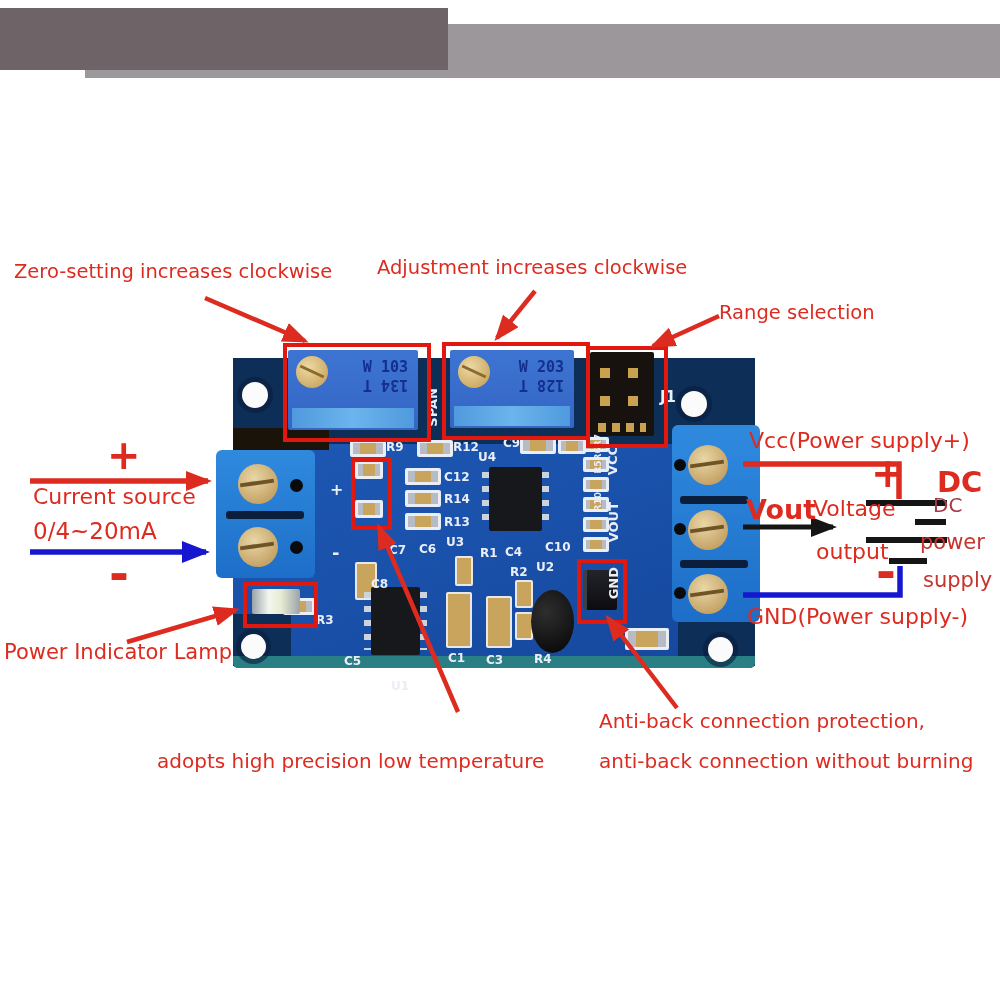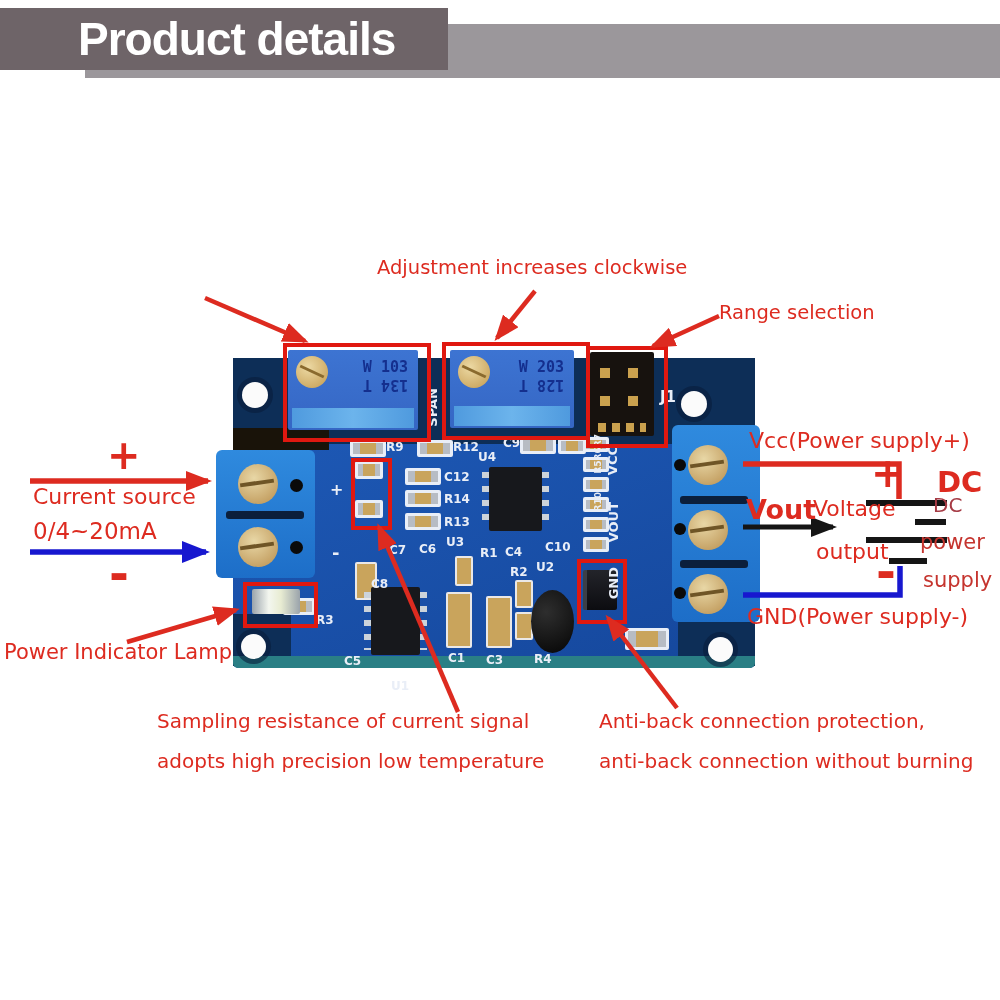--- a/index.html
+++ b/index.html
@@ -68,21 +68,20 @@
   .ann{position:absolute;color:var(--accent-red);white-space:nowrap;z-index:50;line-height:1.15;}
   .svg-overlay{position:absolute;left:0;top:0;z-index:40;pointer-events:none;}
 </style>
 </head>
 <body>
 
 <div class="scene">
 
   <div class="hdr-light"></div>
   <div class="hdr-dark"></div>
-  <div class="hdr-title">Product details</div>
 
   <div class="pcb-main"></div>
   <div class="pcb-band"></div>
   <div class="pcb-corner" style="left:650px;top:358px;width:105px;height:84px;"></div>
   <div class="pcb-corner" style="left:233px;top:614px;width:58px;height:52px;"></div>
   <div class="pcb-corner" style="left:678px;top:612px;width:77px;height:54px;"></div>
   <div class="pcb-black"></div>
   <div class="pcb-edge"></div>
   <div class="hole" style="left:242px;top:382px;width:26px;height:26px;"></div>
   <div class="hole" style="left:681px;top:391px;width:26px;height:26px;"></div>
@@ -172,31 +171,31 @@
       <line x1="743" y1="527" x2="833" y2="527" marker-end="url(#hk)"></line>
       <g stroke-width="6">
         <line x1="866" y1="503" x2="947" y2="503"></line>
         <line x1="915" y1="522" x2="946" y2="522"></line>
         <line x1="866" y1="540" x2="947" y2="540"></line>
         <line x1="889" y1="561" x2="927" y2="561"></line>
       </g>
     </g>
   </svg>
 
+  <div class="ann" style="left:14px;top:261px;font-size:19.5px;">Zero-setting increases clockwise</div>
   <div class="ann" style="left:377px;top:257px;font-size:19.5px;">Adjustment increases clockwise</div>
   <div class="ann" style="left:719px;top:302px;font-size:19.5px;">Range selection</div>
 
   <div class="ann" style="left:107px;top:432px;font-size:40px;font-weight:bold;">+</div>
   <div class="ann" style="left:33px;top:484px;font-size:22px;">Current source</div>
   <div class="ann" style="left:33px;top:518px;font-size:23px;">0/4~20mA</div>
   <div class="ann" style="left:109px;top:546px;font-size:48px;font-weight:bold;">-</div>
 
   <div class="ann" style="left:4px;top:640px;font-size:21px;">Power Indicator Lamp</div>
 
-  <div class="ann" style="left:157px;top:710px;font-size:20px;">Sampling resistance of current signal</div>
   <div class="ann" style="left:157px;top:750px;font-size:20px;">adopts high precision low temperature</div>
 
   <div class="ann" style="left:599px;top:710px;font-size:20px;">Anti-back connection protection,</div>
   <div class="ann" style="left:749px;top:428px;font-size:22px;">Vcc(Power supply+)</div>
 
   <div class="ann" style="left:599px;top:750px;font-size:20px;">anti-back connection without burning</div>
   <div class="ann" style="left:746px;top:494px;font-size:27px;font-weight:bold;">Vout</div>
   <div class="ann" style="left:813px;top:496px;font-size:22px;">Voltage</div>
   <div class="ann" style="left:816px;top:539px;font-size:22px;">output</div>
   <div class="ann" style="left:871px;top:450px;font-size:40px;font-weight:bold;">+</div>

